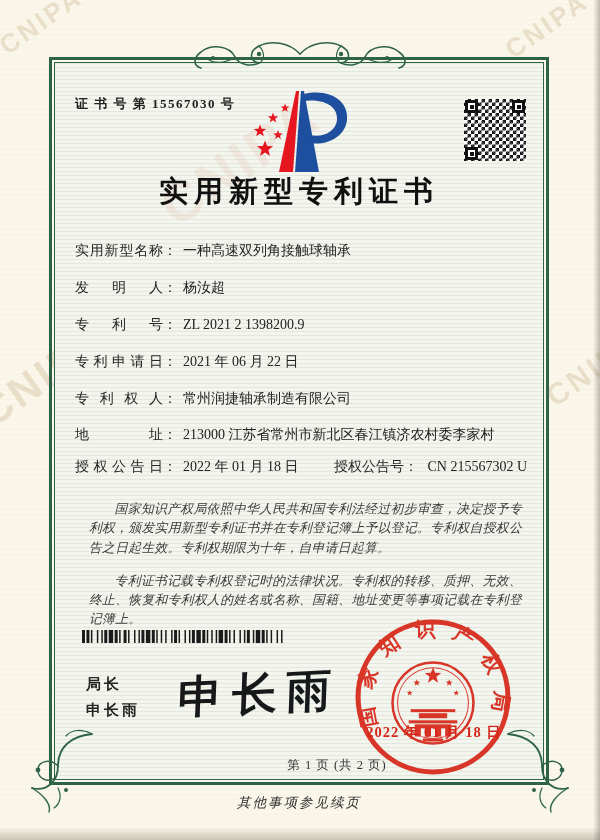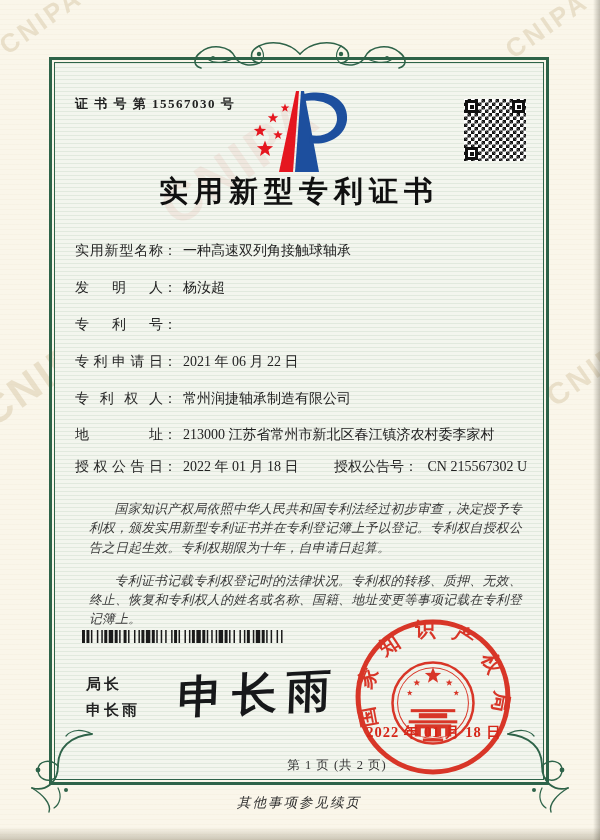--- a/index.html
+++ b/index.html
@@ -166,20 +166,21 @@
     <span class="val">一种高速双列角接触球轴承</span>
   </div>
   <div class="frow" style="top:278px">
     <span class="lbl">发明人</span>
       <span class="colon">：</span>
     <span class="val">杨汝超</span>
   </div>
   <div class="frow" style="top:315px">
     <span class="lbl">专利号</span>
       <span class="colon">：</span>
+    <span class="val">ZL 2021 2 1398200.9</span>
   </div>
   <div class="frow" style="top:352px">
     <span class="lbl">专利申请日</span>
       <span class="colon">：</span>
     <span class="val">2021 年 06 月 22 日</span>
   </div>
   <div class="frow" style="top:389px">
     <span class="lbl">专利权人</span>
       <span class="colon">：</span>
     <span class="val">常州润捷轴承制造有限公司</span>

